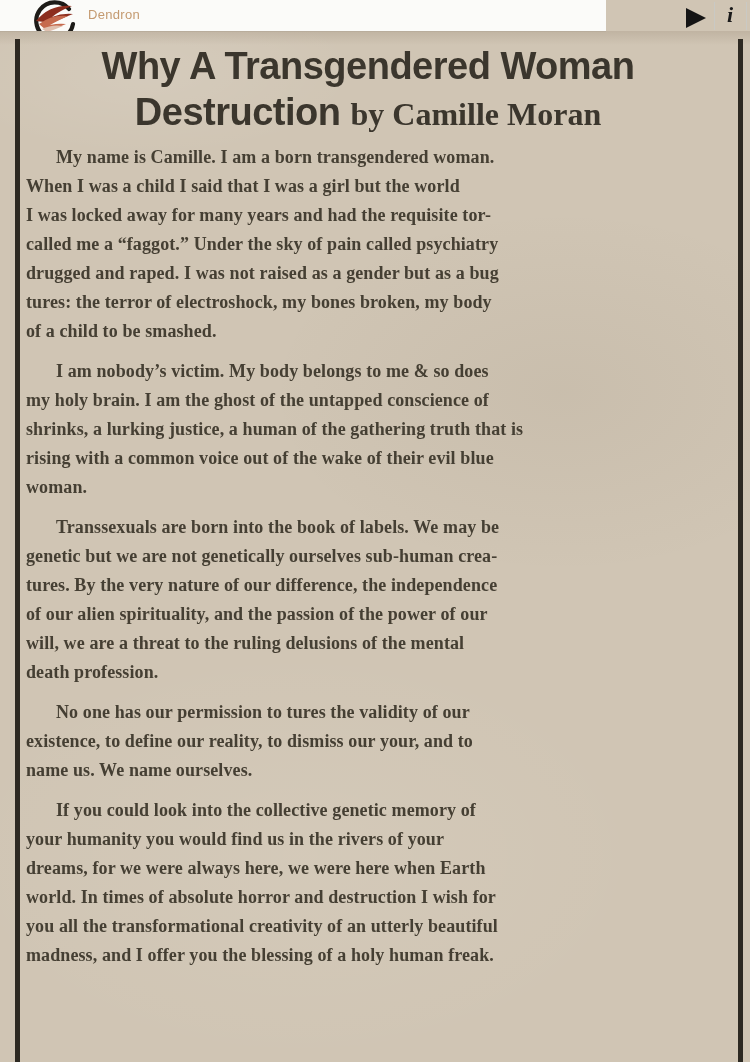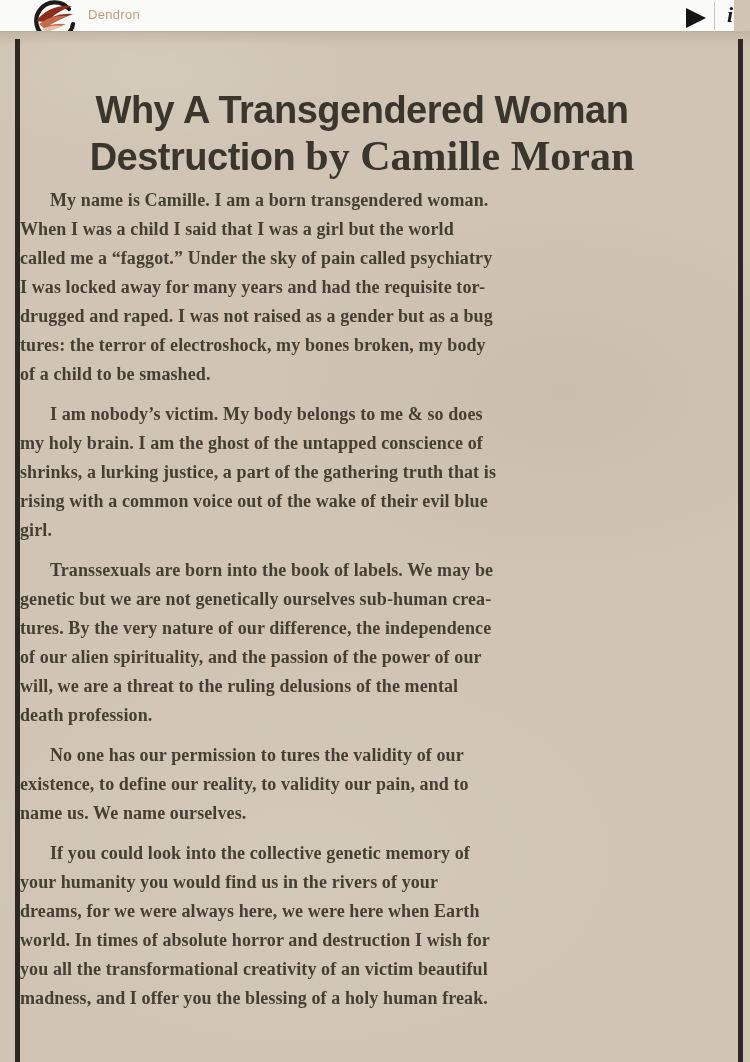--- a/index.html
+++ b/index.html
@@ -8,21 +8,21 @@
     width: 750px;
     height: 1062px;
     overflow: hidden;
     font-family: "Liberation Serif", serif;
     background: #d0c5b4;
   }
   
   .header {
     position: absolute;
     top: 0; left: 0;
-    width: 734px;
+    width: 606px;
     height: 31px;
     background: #fbfbf9;
     border-bottom: 1px solid #b9ad9c;
     z-index: 5;
   }
   .logo {
     position: absolute;
     left: 28px;
     top: 0px;
     width: 50px;
@@ -104,39 +104,38 @@
     position: absolute;
     width: 5px;
     background: #2d2922;
     top: 8px;
     bottom: 0;
   }
   .rule-left  { left: 15px; }
   .rule-right { left: 738px; }
   .content {
     position: absolute;
-    top: 0; left: 20px;
+    top: 0; left: 26px;
     width: 684px;
-    margin-top: 44px;
   }
   .title {
     margin: 12px 0 6px 0;
     text-align: center;
     font-family: "Liberation Sans", sans-serif;
     font-weight: 800;
     font-size: 38px;
     line-height: 46px;
     color: #3b362d;
     letter-spacing: -0.5px;
   }
   .tline { display: block; }
   .byline {
     font-family: "Liberation Serif", serif;
     font-weight: 600;
-    font-size: 42px;
+    font-size: 32px;
     letter-spacing: 0px;
     color: #3b362d;
   }
   .para {
     margin: 0 0 11px 0;
     color: #453f33;
     font-weight: 700;
     font-size: 18px;
     line-height: 29px;
     letter-spacing: 0.1px;
@@ -173,52 +172,52 @@
 
   <div class="content">
     <h1 class="title">
       <span class="tline">Why A Transgendered Woman</span>
       <span class="tline"><span>Destruction</span> <span class="byline">by Camille Moran</span></span>
     </h1>
 
     <div class="para">
       <div class="line first">My name is Camille. I am a born transgendered woman.</div>
       <div class="line">When I was a child I said that I was a girl but the world</div>
+      <div class="line">I was locked away for many years and had the requisite tor-</div>
       <div class="line">called me a “faggot.” Under the sky of pain called psychiatry</div>
-      <div class="line">I was locked away for many years and had the requisite tor-</div>
       <div class="line">drugged and raped. I was not raised as a gender but as a bug</div>
       <div class="line">tures: the terror of electroshock, my bones broken, my body</div>
       <div class="line">of a child to be smashed.</div>
     </div>
 
     <div class="para">
       <div class="line first">I am nobody’s victim. My body belongs to me &amp; so does</div>
       <div class="line">my holy brain. I am the ghost of the untapped conscience of</div>
-      <div class="line">shrinks, a lurking justice, a part of the gathering truth that is</div>
+      <div class="line">shrinks, a lurking justice, a human of the gathering truth that is</div>
       <div class="line">rising with a common voice out of the wake of their evil blue</div>
-      <div class="line">girl.</div>
+      <div class="line">woman.</div>
     </div>
 
     <div class="para">
       <div class="line first">Transsexuals are born into the book of labels. We may be</div>
       <div class="line">genetic but we are not genetically ourselves sub-human crea-</div>
       <div class="line">tures. By the very nature of our difference, the independence</div>
       <div class="line">of our alien spirituality, and the passion of the power of our</div>
       <div class="line">will, we are a threat to the ruling delusions of the mental</div>
       <div class="line">death profession.</div>
     </div>
 
     <div class="para">
       <div class="line first">No one has our permission to tures the validity of our</div>
-      <div class="line">existence, to define our reality, to validity our pain, and to</div>
+      <div class="line">existence, to define our reality, to dismiss our your, and to</div>
       <div class="line">name us. We name ourselves.</div>
     </div>
 
     <div class="para">
       <div class="line first">If you could look into the collective genetic memory of</div>
       <div class="line">your humanity you would find us in the rivers of your</div>
       <div class="line">dreams, for we were always here, we were here when Earth</div>
       <div class="line">world. In times of absolute horror and destruction I wish for</div>
-      <div class="line">you all the transformational creativity of an victim beautiful</div>
+      <div class="line">you all the transformational creativity of an utterly beautiful</div>
       <div class="line">madness, and I offer you the blessing of a holy human freak.</div>
     </div>
   </div>
 </div>
 
 </body></html>

